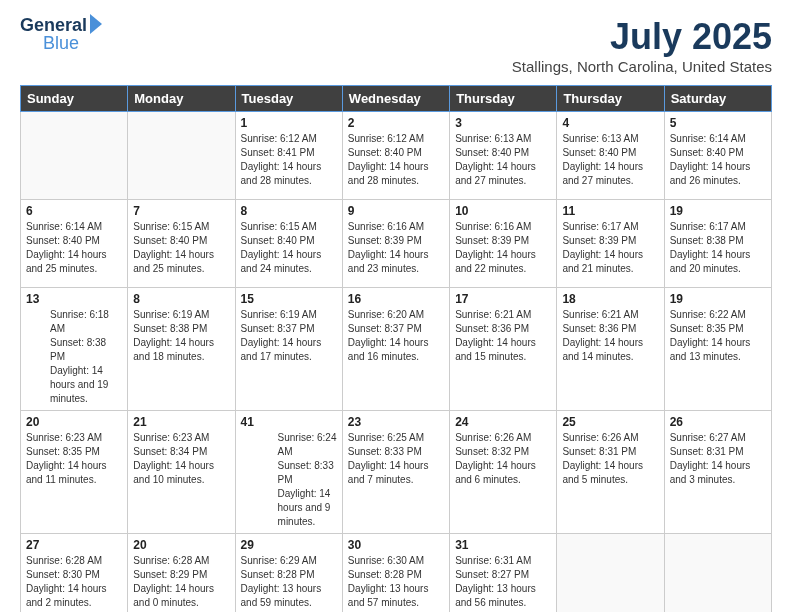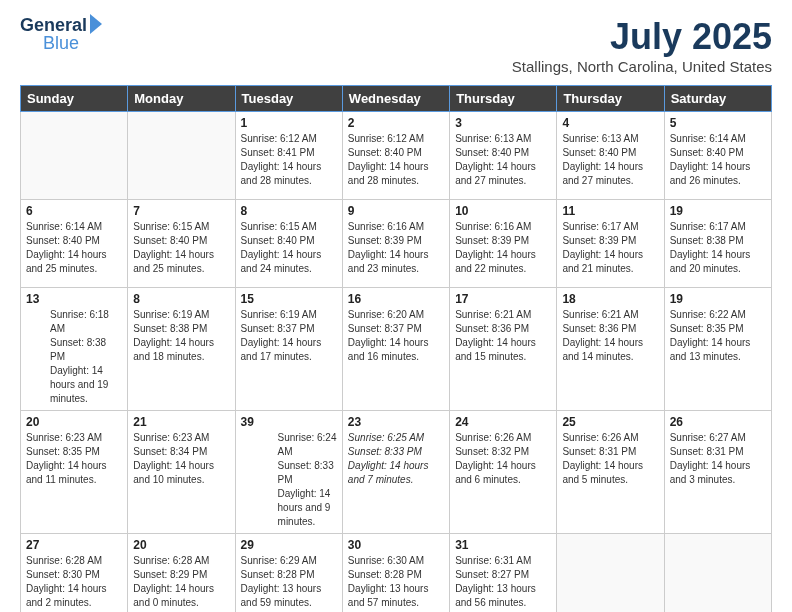--- a/index.html
+++ b/index.html
@@ -255,28 +255,28 @@
 Sunset: 8:35 PM
 Daylight: 14 hours and 11 minutes.</div>
           </td>
           <td>
             <div class="day-num">21</div>
             <div class="day-info" style="white-space: pre-line;">Sunrise: 6:23 AM
 Sunset: 8:34 PM
 Daylight: 14 hours and 10 minutes.</div>
           </td>
           <td>
-            <div class="day-num">39</div>
+            <div class="day-num">41</div>
             <div class="day-info" style="white-space: pre-line; margin-left: 37px;">Sunrise: 6:24 AM
 Sunset: 8:33 PM
 Daylight: 14 hours and 9 minutes.</div>
           </td>
           <td>
             <div class="day-num">23</div>
-            <div class="day-info" style="white-space: pre-line; font-style: italic;">Sunrise: 6:25 AM
+            <div class="day-info" style="white-space: pre-line;">Sunrise: 6:25 AM
 Sunset: 8:33 PM
 Daylight: 14 hours and 7 minutes.</div>
           </td>
           <td>
             <div class="day-num">24</div>
             <div class="day-info" style="white-space: pre-line;">Sunrise: 6:26 AM
 Sunset: 8:32 PM
 Daylight: 14 hours and 6 minutes.</div>
           </td>
           <td>

